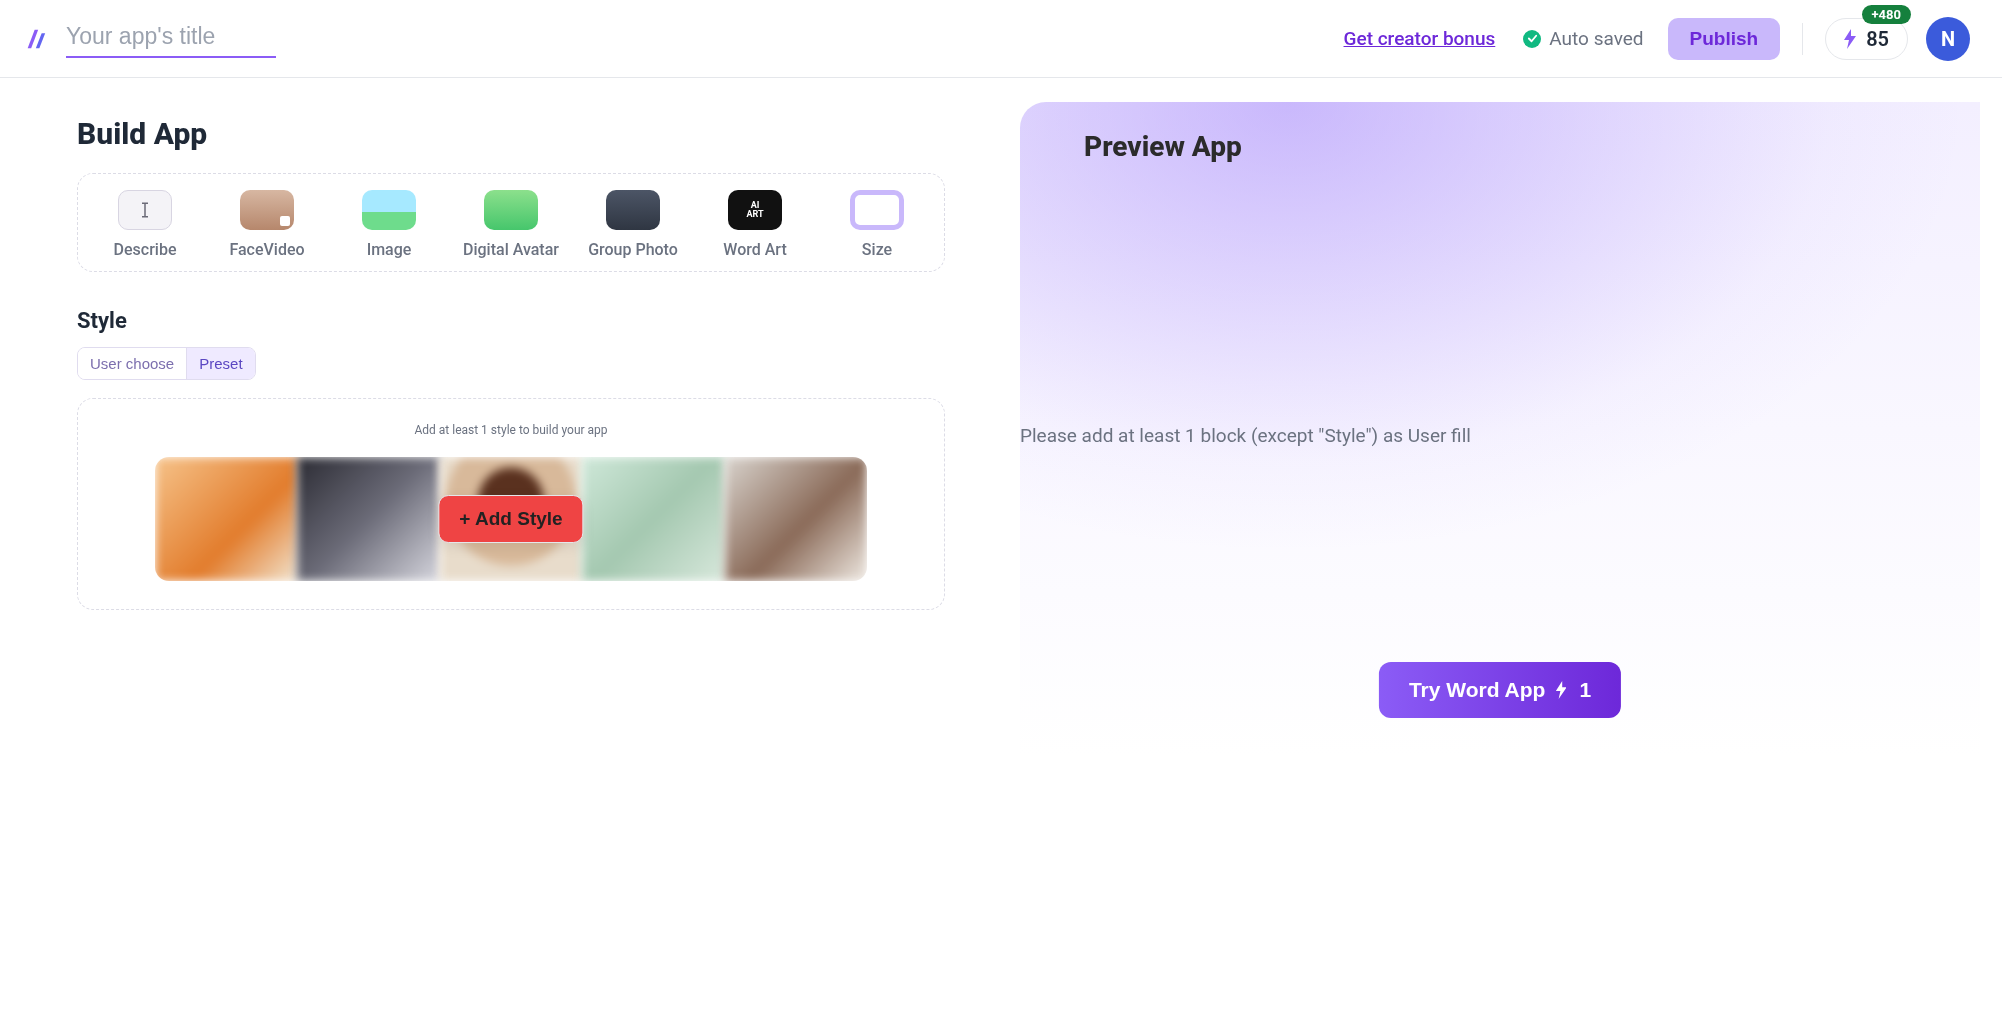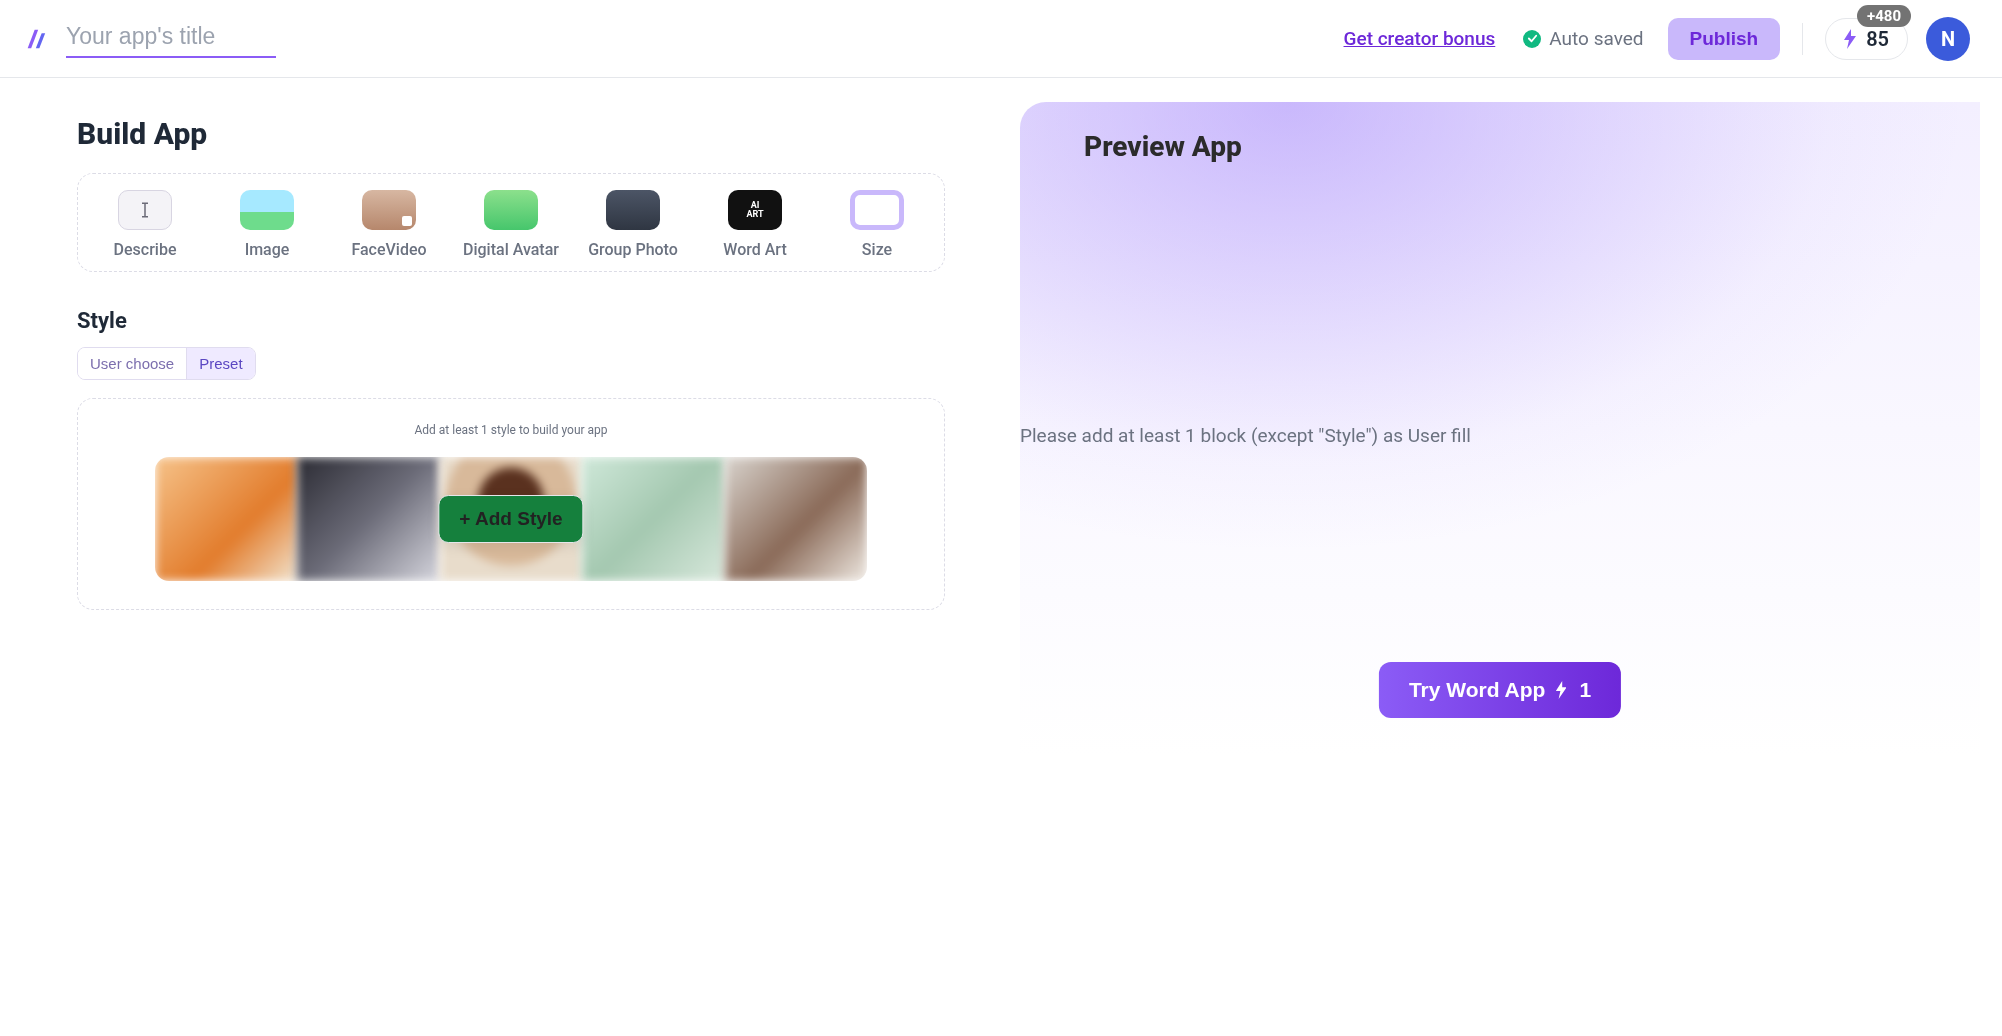--- a/index.html
+++ b/index.html
@@ -87,25 +87,25 @@
     padding: 8px 18px;
     border: 1px solid var(--border);
     border-radius: 999px;
     font-size: 20px;
     font-weight: 600;
     margin-right: 18px;
   }
   .credits .plus-badge {
     position: absolute;
     top: -14px; right: -4px;
-    background: #737373;
+    background: #15803d;
     color: #fff;
     border-radius: 999px;
     padding: 2px 10px;
-    font-size: 15px;
+    font-size: 13px;
     font-weight: 700;
   }
   .bolt-icon { width: 16px; height: 20px; display: inline-flex; }
   .avatar {
     width: 44px; height: 44px; border-radius: 50%;
     background: #3b5bdb;
     color: #fff;
     display: inline-flex; align-items: center; justify-content: center;
     font-weight: 700; font-size: 20px;
   }
@@ -213,21 +213,21 @@
   }
   .thumb.a { background: linear-gradient(135deg,#f6c38a,#e27c2c 60%,#f2e4cf); }
   .thumb.b { background: linear-gradient(135deg,#2b2b33,#6b6b78 50%,#d7d7df); }
   .thumb.c { background: radial-gradient(circle at 50% 35%, #5a311f 0 30%, #d8b99a 31% 60%, #e8dccb 61% 100%); }
   .thumb.d { background: linear-gradient(135deg,#cfe8d9,#a4c8b0 50%,#d8e8dc); }
   .thumb.e { background: linear-gradient(135deg,#d9d4ce,#8a6a58 55%,#efe9e2); }
   .add-style-btn {
     position: absolute;
     left: 50%; top: 50%;
     transform: translate(-50%,-50%);
-    background: #15803d;
+    background: #ef4444;
     border: 1px solid var(--border);
     border-radius: 10px;
     padding: 12px 20px;
     font-size: 19px;
     font-weight: 600;
     color: #222;
     cursor: pointer;
     box-shadow: 0 4px 14px rgba(0,0,0,.08);
   }
 
@@ -331,26 +331,26 @@
     <div class="block-row">
       <div class="block-item">
         <span class="block-icon ic-describe">
           <svg viewBox="0 0 24 24" width="18" height="18">
               <path d="M12 3 V21 M8 3 H16 M8 21 H16" stroke="#6b6b78" stroke-width="2" fill="none"></path>
             </svg>
         </span>
         <span class="block-label">Describe</span>
       </div>
       <div class="block-item">
+        <span class="block-icon ic-face"></span>
+        <span class="block-label">FaceVideo</span>
+      </div>
+      <div class="block-item">
         <span class="block-icon ic-image"></span>
         <span class="block-label">Image</span>
-      </div>
-      <div class="block-item">
-        <span class="block-icon ic-face"></span>
-        <span class="block-label">FaceVideo</span>
       </div>
       <div class="block-item">
         <span class="block-icon ic-avatar"></span>
         <span class="block-label">Digital Avatar</span>
       </div>
       <div class="block-item">
         <span class="block-icon ic-group"></span>
         <span class="block-label">Group Photo</span>
       </div>
       <div class="block-item">

